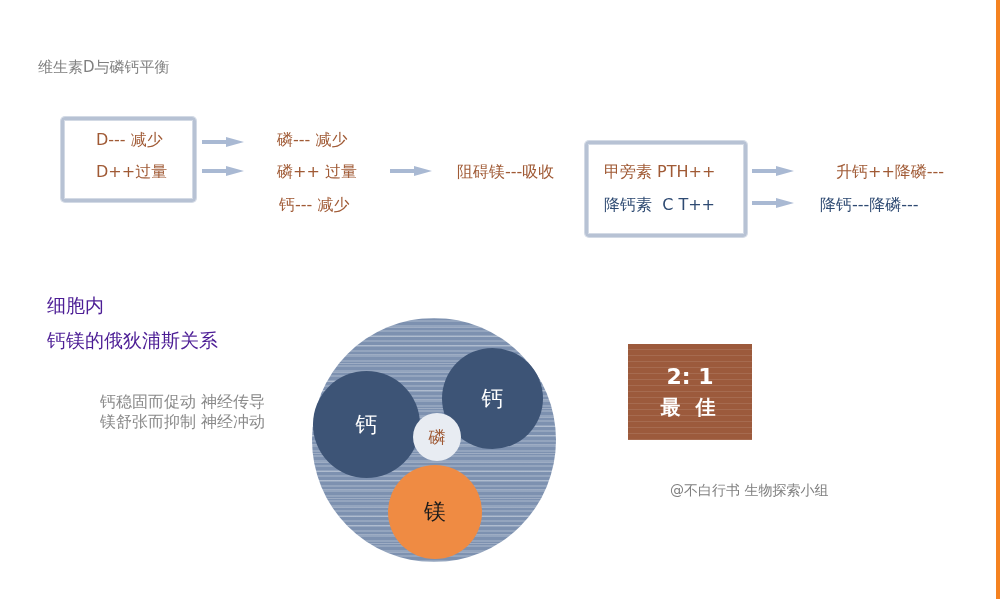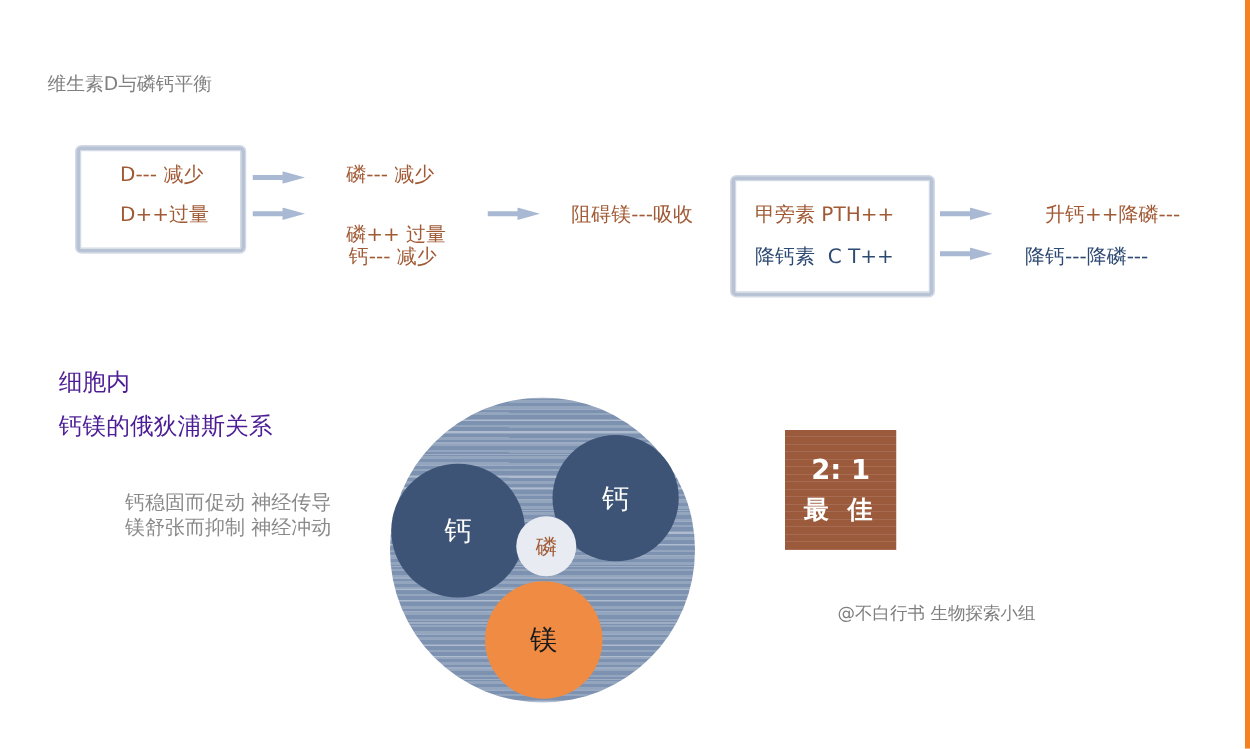--- a/index.html
+++ b/index.html
@@ -27,21 +27,21 @@
       repeating-linear-gradient(0deg, rgba(255,255,255,0.18) 0px, rgba(255,255,255,0.18) 2px, rgba(0,0,0,0) 2px, rgba(0,0,0,0) 5px),
       repeating-linear-gradient(0deg, rgba(255,255,255,0.25) 0px, rgba(255,255,255,0.25) 1px, rgba(0,0,0,0) 1px, rgba(0,0,0,0) 9px),
       #7d91b0;
   }
   .circ { border-radius:50%; display:flex; align-items:center; justify-content:center; }
   .ca1 { left:313px; top:371px; width:107px; height:107px; background:#3d5476; color:#fff; font-size:22px; }
   .ca2 { left:442px; top:348px; width:101px; height:101px; background:#3d5476; color:#fff; font-size:22px; }
   .cp { left:413px; top:413px; width:48px; height:48px; background:#e8ecf2; color:#a05a35; font-size:17px; }
   .cm { left:388px; top:465px; width:94px; height:94px; background:#ef8b43; color:#1b1b1b; font-size:22px; }
   .ratio {
-    left:628px; top:344px; width:89px; height:96px;
+    left:628px; top:344px; width:124px; height:96px;
     background:
       repeating-linear-gradient(0deg, rgba(255,255,255,0.10) 0px, rgba(255,255,255,0.10) 1px, rgba(0,0,0,0) 1px, rgba(0,0,0,0) 6px),
       #9c5a3c;
     color:#fff; font-weight:bold; text-align:center;
     display:flex; flex-direction:column; align-items:center; justify-content:center;
   }
   .ratio .r1 { font-size:22px; line-height:30px; }
   .ratio .r2 { font-size:20px; line-height:30px; letter-spacing:4px; }
   .credit { left:670px; top:482px; font-size:14px; color:#7f7f7f; white-space:nowrap; }
 </style>
@@ -57,21 +57,21 @@
 <svg class="abs arrow" style="left:202px;top:137px;" viewBox="0 0 42 10">
   <rect x="0" y="3" width="26" height="4" fill="#a9b9d3"></rect>
     <polygon points="24,0 42,5 24,10" fill="#a9b9d3"></polygon>
 </svg>
 <svg class="abs arrow" style="left:202px;top:166px;" viewBox="0 0 42 10">
   <rect x="0" y="3" width="26" height="4" fill="#a9b9d3"></rect>
     <polygon points="24,0 42,5 24,10" fill="#a9b9d3"></polygon>
 </svg>
 
 <div class="abs t17 brown" style="left:277px;top:130px;">磷--- 减少</div>
-<div class="abs t17 brown" style="left:277px;top:178px;">磷++ 过量</div>
+<div class="abs t17 brown" style="left:277px;top:162px;">磷++ 过量</div>
 <div class="abs t17 brown" style="left:279px;top:195px;">钙--- 减少</div>
 
 <svg class="abs arrow" style="left:390px;top:166px;" viewBox="0 0 42 10">
   <rect x="0" y="3" width="26" height="4" fill="#a9b9d3"></rect>
     <polygon points="24,0 42,5 24,10" fill="#a9b9d3"></polygon>
 </svg>
 
 <div class="abs t17 brown" style="left:457px;top:162px;">阻碍镁---吸收</div>
 
 <div class="abs box" style="left:585px;top:141px;width:156px;height:90px;"></div>

